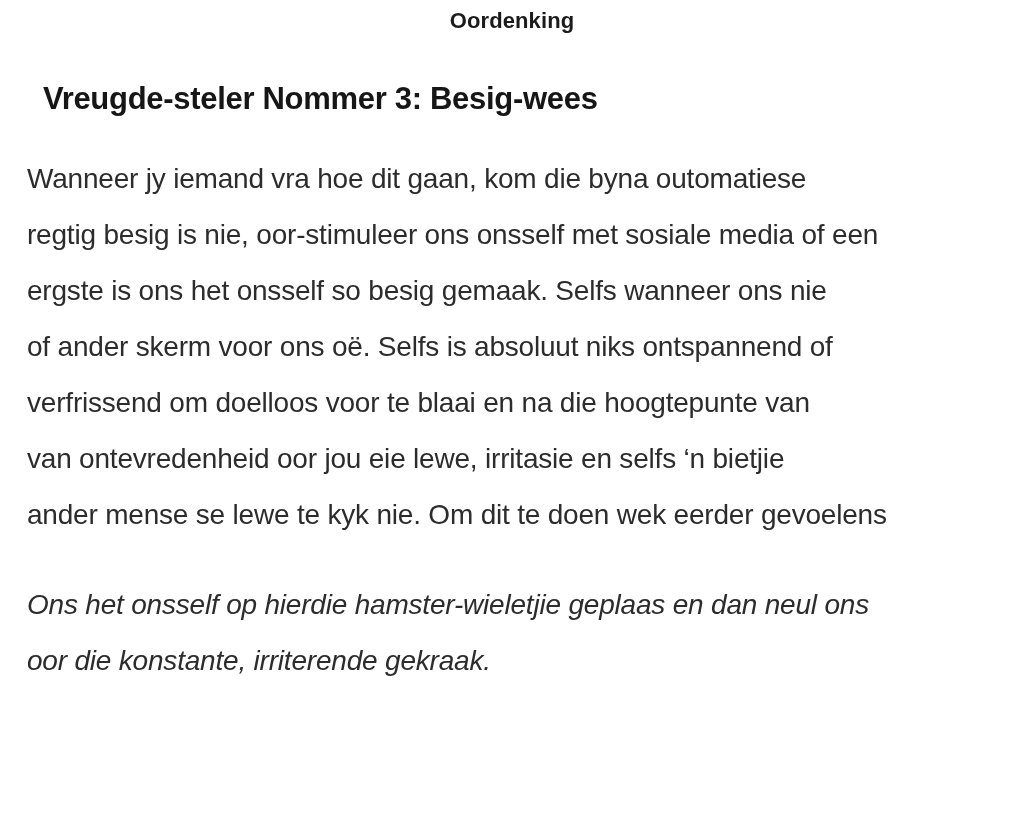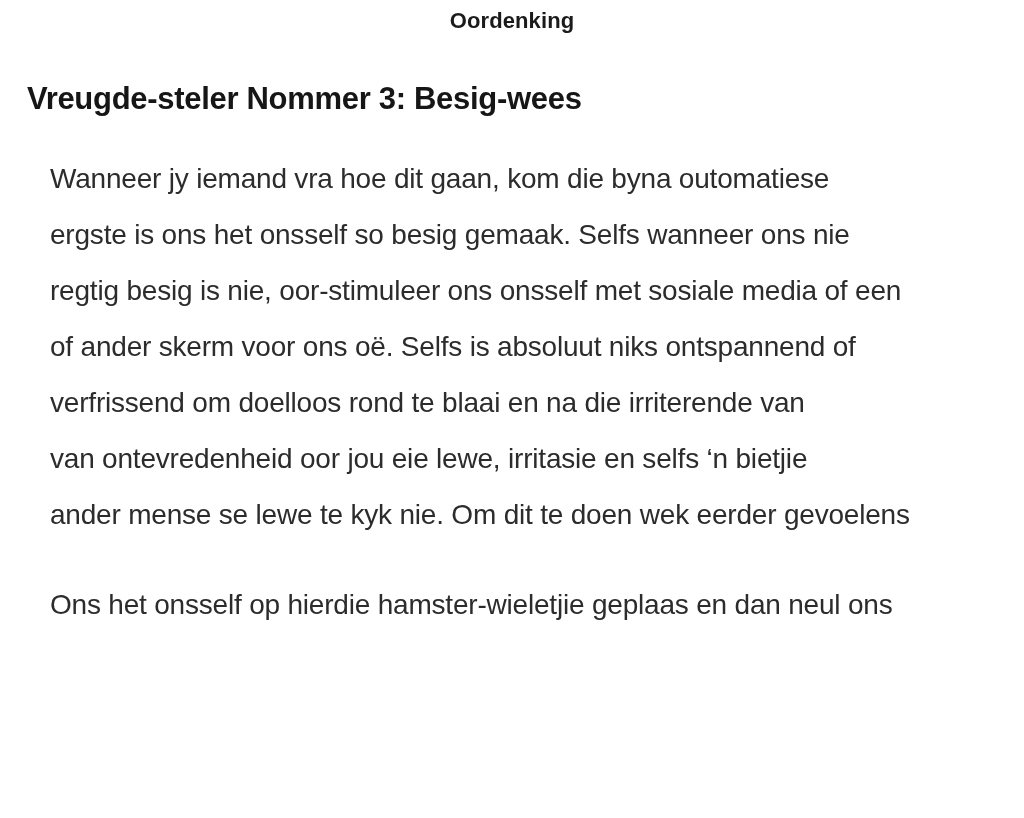--- a/index.html
+++ b/index.html
@@ -25,65 +25,66 @@
     line-height: 27px;
     font-weight: 700;
     color: #1b1b1b;
     letter-spacing: 0.1px;
     text-align: center;
   }
   .article {
     padding: 0 27px;
   }
   .article-heading {
-    margin: 46px 0 0 0;
+    margin: 46px 0 0 16px;
     font-size: 31px;
     line-height: 38px;
     font-weight: 700;
     color: #161616;
     letter-spacing: -0.3px;
   }
   .para {
     margin: 33px 0 0 0;
   }
   .para + .para {
     margin-top: 34px;
+    font-style: italic;
   }
   .line {
     font-size: 28px;
     line-height: 56px;
     font-weight: 300;
     color: #2c2c2c;
     white-space: nowrap;
     letter-spacing: -0.2px;
-    margin-left: 23px;
   }
 </style>
 </head>
 <body>
 
 <div class="page">
 
   <header class="top-bar">
     <h1 class="page-title">Oordenking</h1>
   </header>
 
   <main class="article">
 
     <h2 class="article-heading">Vreugde-steler Nommer 3: Besig-wees</h2>
 
     <div class="para">
       <div class="line">Wanneer jy iemand vra hoe dit gaan, kom die byna outomatiese</div>
+      <div class="line">regtig besig is nie, oor-stimuleer ons onsself met sosiale media of een</div>
       <div class="line">ergste is ons het onsself so besig gemaak. Selfs wanneer ons nie</div>
-      <div class="line">regtig besig is nie, oor-stimuleer ons onsself met sosiale media of een</div>
       <div class="line">of ander skerm voor ons oë. Selfs is absoluut niks ontspannend of</div>
-      <div class="line">verfrissend om doelloos rond te blaai en na die irriterende van</div>
+      <div class="line">verfrissend om doelloos voor te blaai en na die hoogtepunte van</div>
       <div class="line">van ontevredenheid oor jou eie lewe, irritasie en selfs ‘n bietjie</div>
       <div class="line">ander mense se lewe te kyk nie. Om dit te doen wek eerder gevoelens</div>
     </div>
 
     <div class="para">
       <div class="line">Ons het onsself op hierdie hamster-wieletjie geplaas en dan neul ons</div>
+      <div class="line">oor die konstante, irriterende gekraak.</div>
     </div>
 
   </main>
 
 </div>
 
 </body></html>

